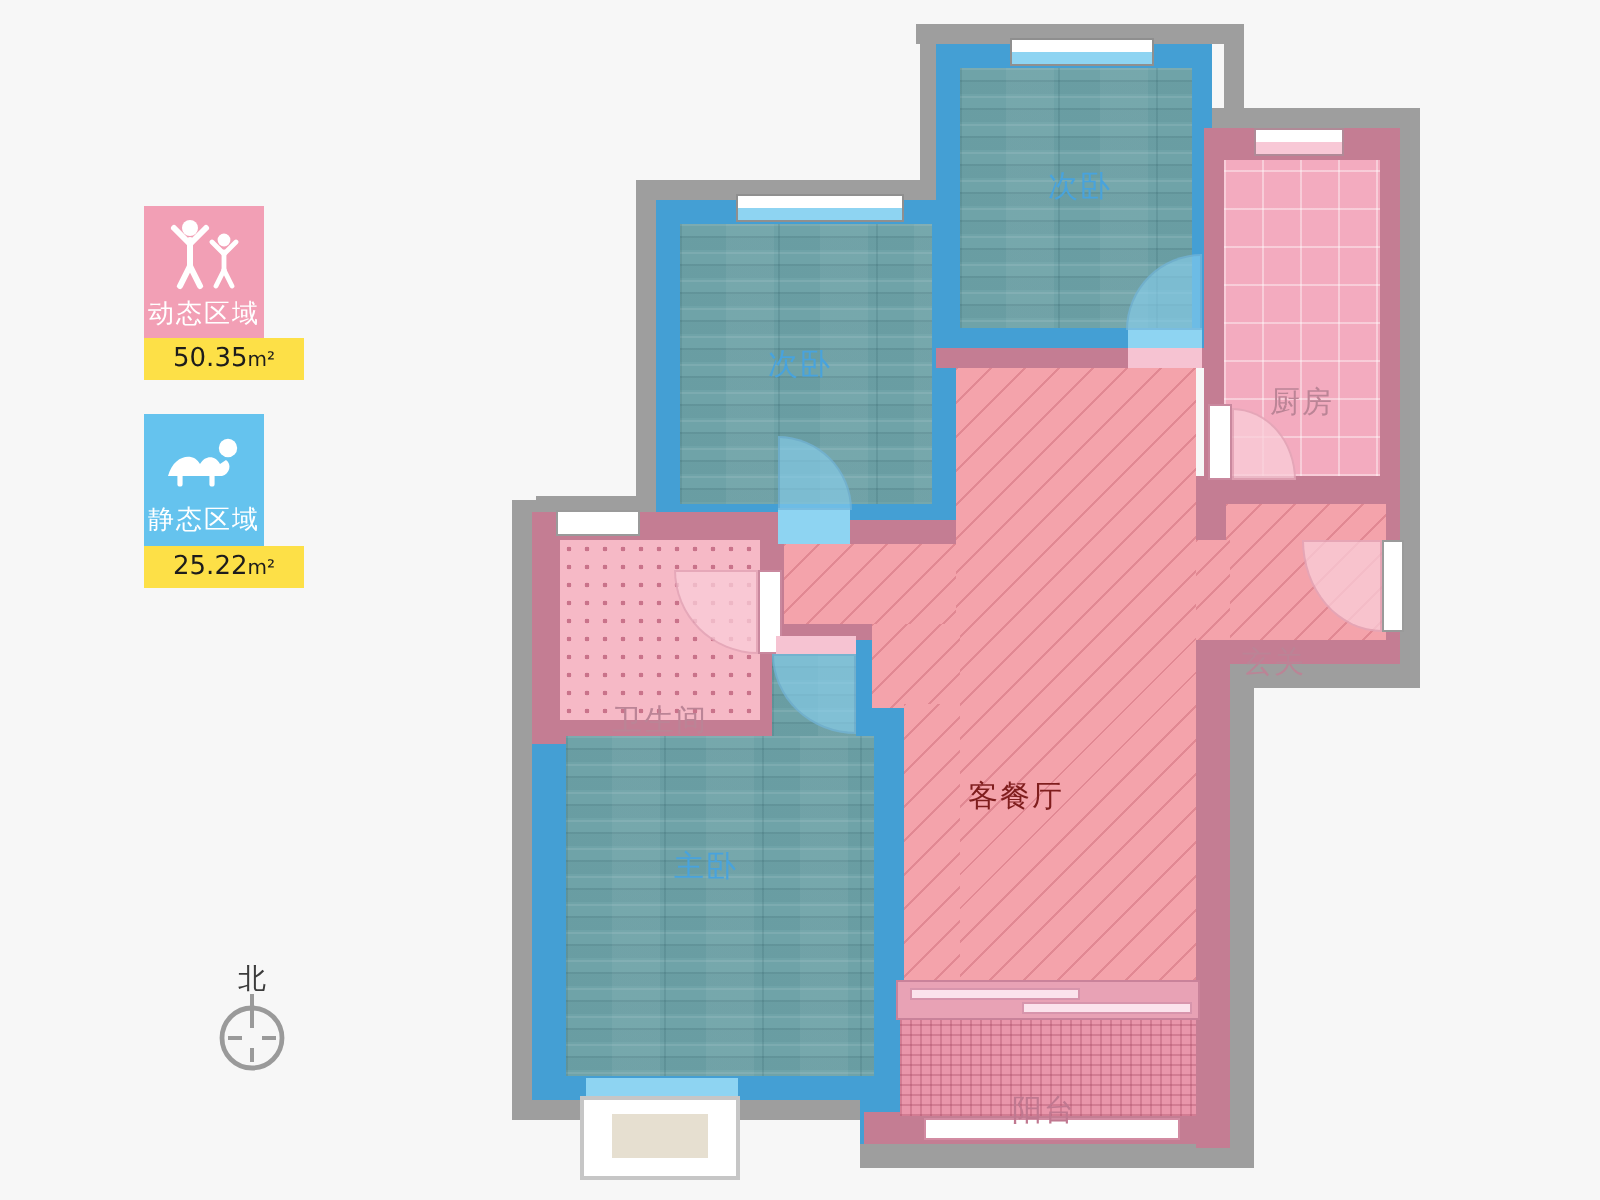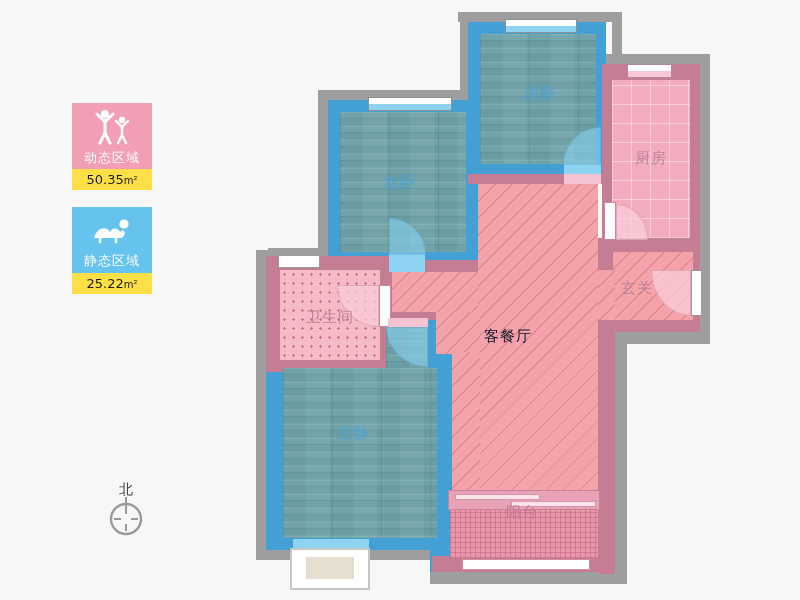--- a/index.html
+++ b/index.html
@@ -49,23 +49,23 @@
   .win-plain{background:#ffffff;border:1px solid #9a9a9a;box-sizing:border-box;}
   .glass-blue{background:#8ed4f2;}
   .glass-pink{background:#f6c3d2;}
   .arc{box-sizing:border-box;border:1px solid rgba(90,150,190,.35);}
   .arc-blue{background:rgba(137,208,240,.6);}
   .arc-pink{background:rgba(250,205,216,.75);border-color:rgba(200,120,145,.4);}
   .door-panel{background:#ffffff;border:1px solid #c9889e;box-sizing:border-box;}
   
   .room-label{font-size:15px;letter-spacing:1px;text-align:center;line-height:16px;}
   .lbl-blue{color:#48a3dd;}
-  .lbl-pink{color:#bb8496;}
-  
-  .legend-card{width:80px;height:66px;text-align:center;color:#ffffff;}
+  .lbl-pink{color:#bb8496;margin-top:43px;}
+  
+  .legend-card{width:60px;height:66px;text-align:center;color:#ffffff;}
   .legend-label{font-size:13px;letter-spacing:1px;line-height:14px;margin-top:2px;}
   .legend-strip{width:80px;height:21px;background:#fde047;color:#1c1c1c;
     font-size:13px;text-align:center;line-height:21px;}
   .legend-strip .unit{font-size:10px;}
   
   .north-label{font-size:14px;color:#3c3c3c;text-align:center;width:40px;}
   
   .slide-door{background:#e8a2b5;border:1px solid #c9829a;box-sizing:border-box;}
   .slide-bar{position:absolute;background:#fbe3ec;border:1px solid #d795ac;box-sizing:border-box;}
 </style>
@@ -195,15 +195,15 @@
 
 <div class="abs glass-blue" style="left:293px;top:539px;width:76px;height:10px;"></div>
 <div class="abs" style="left:290px;top:548px;width:80px;height:42px;background:#ffffff;border:2px solid #c6c6c6;box-sizing:border-box;"></div>
 <div class="abs" style="left:303px;top:554px;width:54px;height:28px;background:#e6dfd0;border:3px solid #ffffff;box-sizing:border-box;"></div>
 
 <div class="abs room-label lbl-blue" style="left:505px;top:85px;width:70px;">次卧</div>
 <div class="abs room-label lbl-blue" style="left:365px;top:174px;width:70px;">次卧</div>
 <div class="abs room-label lbl-pink" style="left:616px;top:150px;width:70px;">厨房</div>
 <div class="abs room-label lbl-pink" style="left:602px;top:280px;width:70px;">玄关</div>
 <div class="abs room-label lbl-pink" style="left:288px;top:309px;width:84px;">卫生间</div>
-<div class="abs room-label lbl-pink" style="left:466px;top:328px;width:84px;color:#0f172a;">客餐厅</div>
+<div class="abs room-label lbl-pink" style="left:466px;top:347px;width:84px;color:#7f1d1d;">客餐厅</div>
 <div class="abs room-label lbl-blue" style="left:318px;top:425px;width:70px;">主卧</div>
 <div class="abs room-label lbl-pink" style="left:487px;top:504px;width:70px;color:#c07890;">阳台</div>
 
 </body></html>

